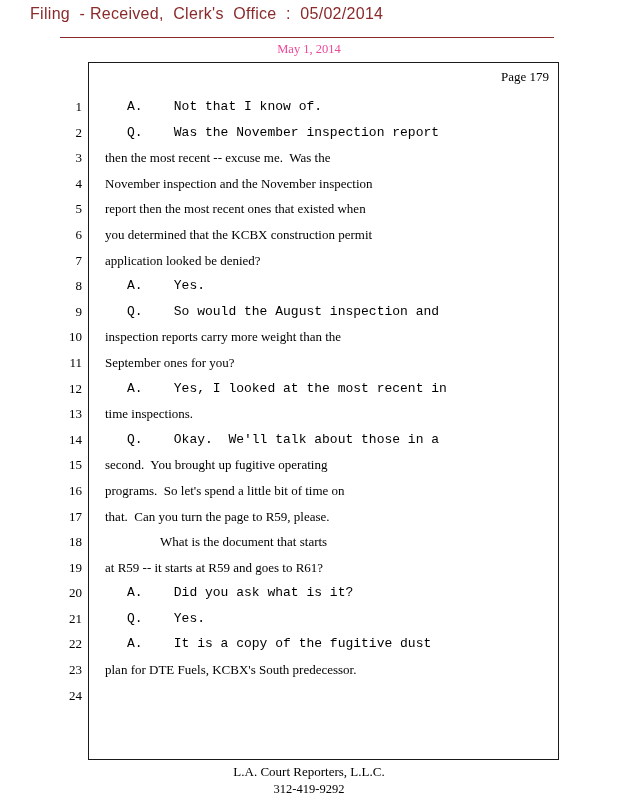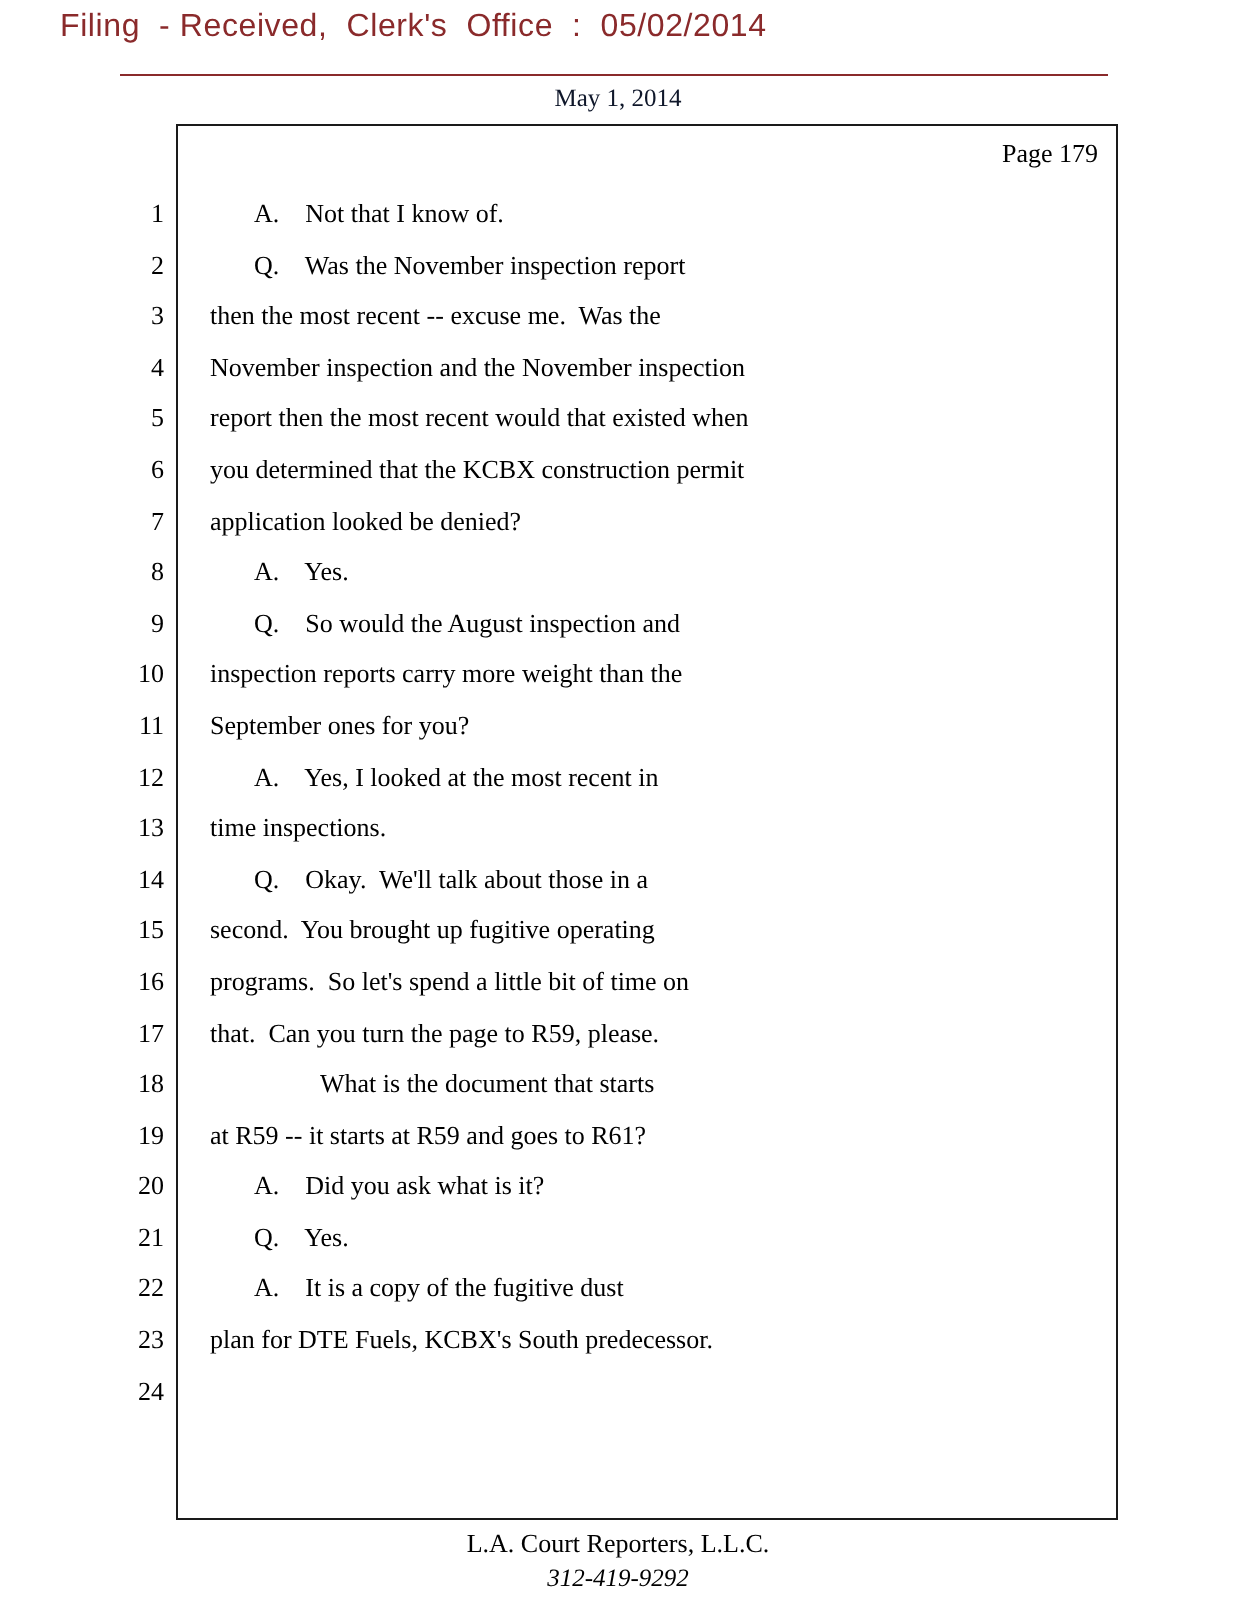--- a/index.html
+++ b/index.html
@@ -12,36 +12,36 @@
     position:absolute; top:5px; left:0; width:100%; 
     font-family:"Liberation Sans", sans-serif; font-size:16px;
     color:#8a2a2b; white-space:pre; letter-spacing:0.3px;margin-left:30px;
   }
   .stamp-rule {
     position:absolute; top:37px; left:60px; width:494px; height:1px;
     background:#8a2a2b;
   }
   .date-line {
     position:absolute; top:42px; left:0; width:100%; text-align:center;
-    font-size:12.5px; color:#0f172a;
+    font-size:12.5px; color:#ec4899;
   }
   .transcript-box {
     position:absolute; left:88px; top:62px; width:471px; height:698px;
     border:1px solid #1a1a1a; background:#ffffff;
   }
   .page-label { position:absolute; top:6px; right:9px; font-size:13px; color:#000; }
   .lines { position:absolute; left:0; top:94px; width:618px; }
   .line-row { display:flex; height:25.6px; line-height:25.6px; font-size:13px; }
   .num { flex:0 0 82px; width:82px; text-align:right; }
   .txt { margin-left:23px; white-space:pre; }
   .ind-0 { padding-left:0; }
-  .ind-1 { padding-left:22px; }
+  .ind-1 { padding-left:22px;font-family:Liberation Mono, monospace; }
   .ind-2 { padding-left:55px; }
   .footer { position:absolute; top:732px; left:0; width:100%; text-align:center; font-size:13px;margin-top:32px; }
-  .footer .phone { font-size:12.5px; margin-top:2px;font-style:italic; }
+  .footer .phone { font-size:12.5px; margin-top:2px; }
 </style>
 </head>
 <body>
 
 <div class="sheet">
 
   <div class="stamp">Filing  - Received,  Clerk's  Office  :  05/02/2014</div>
 
   <div class="stamp-rule"></div>
 
@@ -63,21 +63,21 @@
       <div class="line-row">
         <span class="num">3</span>
         <span class="txt ind-0">then the most recent -- excuse me.  Was the</span>
       </div>
       <div class="line-row">
         <span class="num">4</span>
         <span class="txt ind-0">November inspection and the November inspection</span>
       </div>
       <div class="line-row">
         <span class="num">5</span>
-        <span class="txt ind-0">report then the most recent would that existed when</span>
+        <span class="txt ind-0">report then the most recent ones that existed when</span>
       </div>
       <div class="line-row">
         <span class="num">6</span>
         <span class="txt ind-0">you determined that the KCBX construction permit</span>
       </div>
       <div class="line-row">
         <span class="num">7</span>
         <span class="txt ind-0">application looked be denied?</span>
       </div>
       <div class="line-row">

